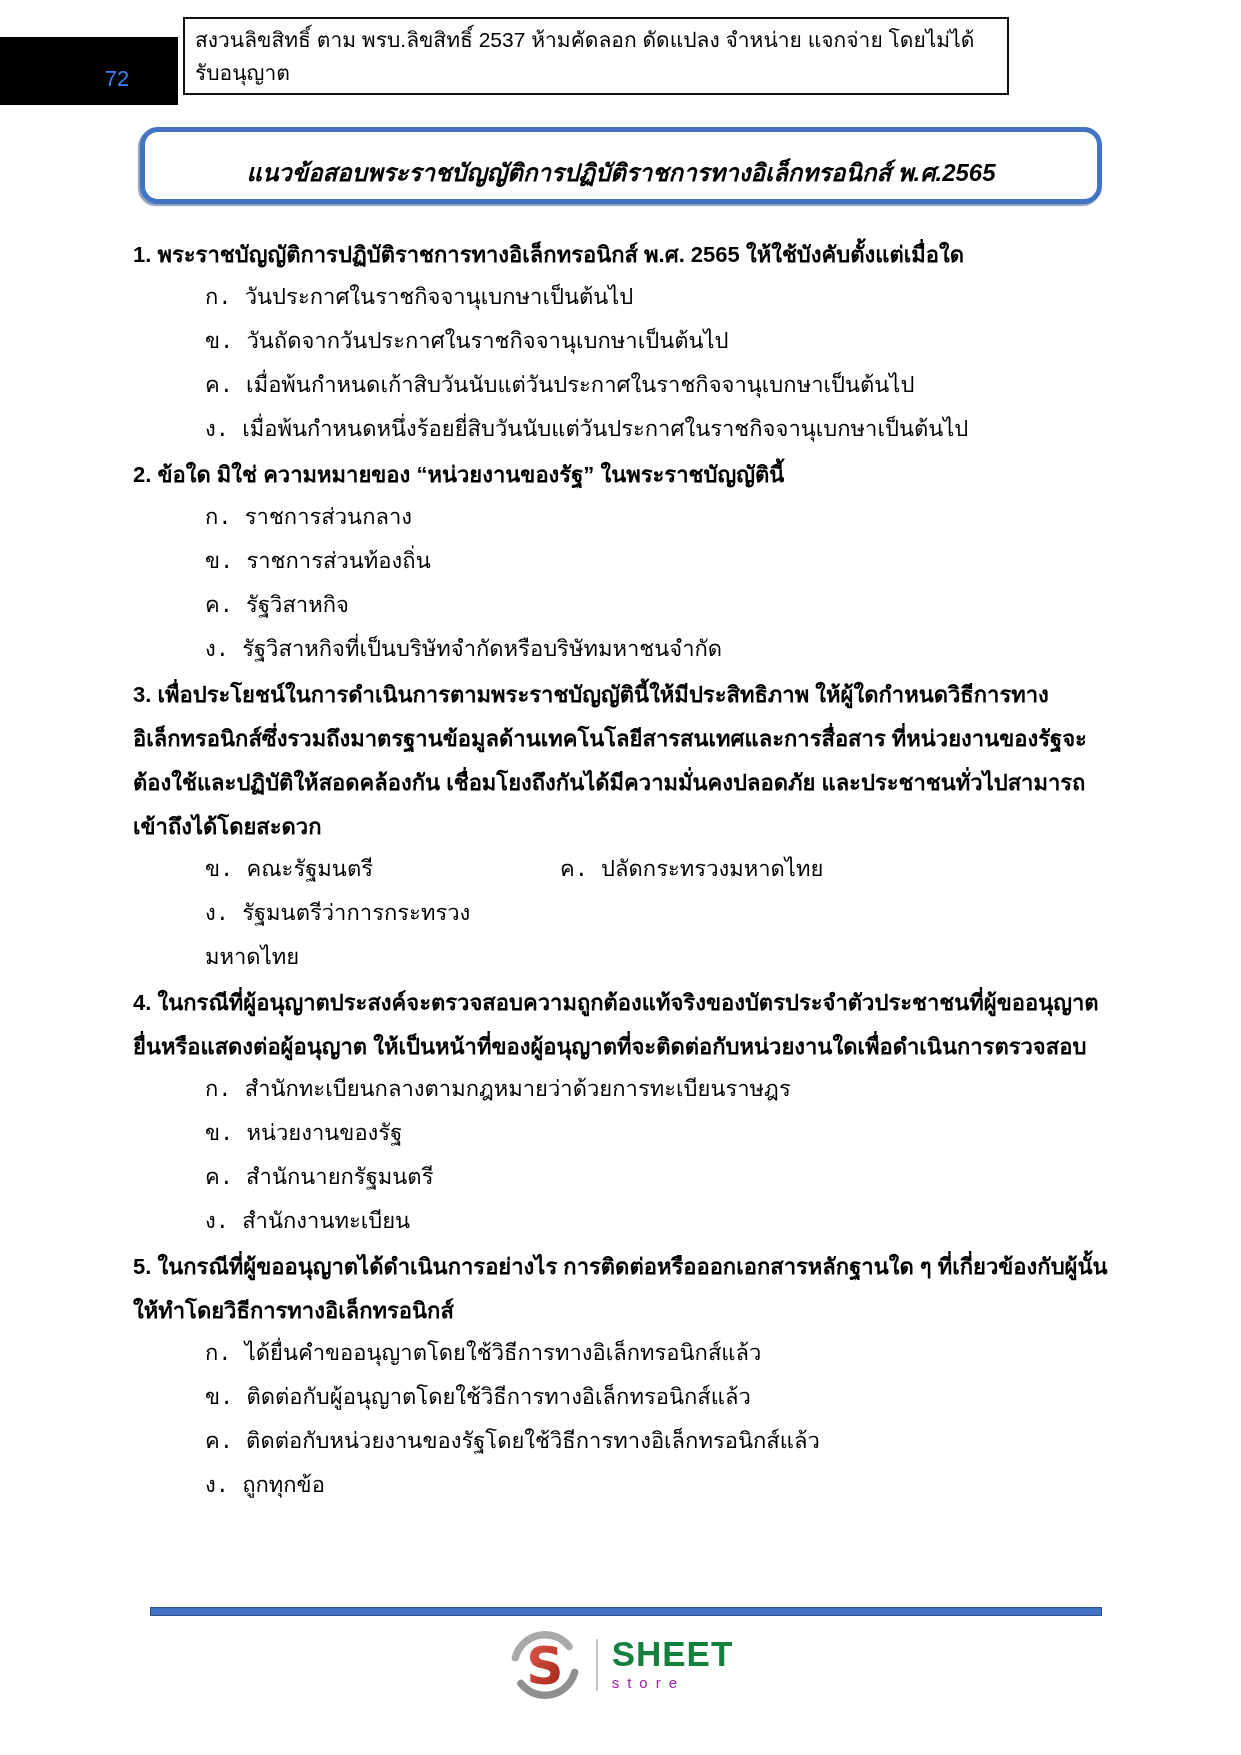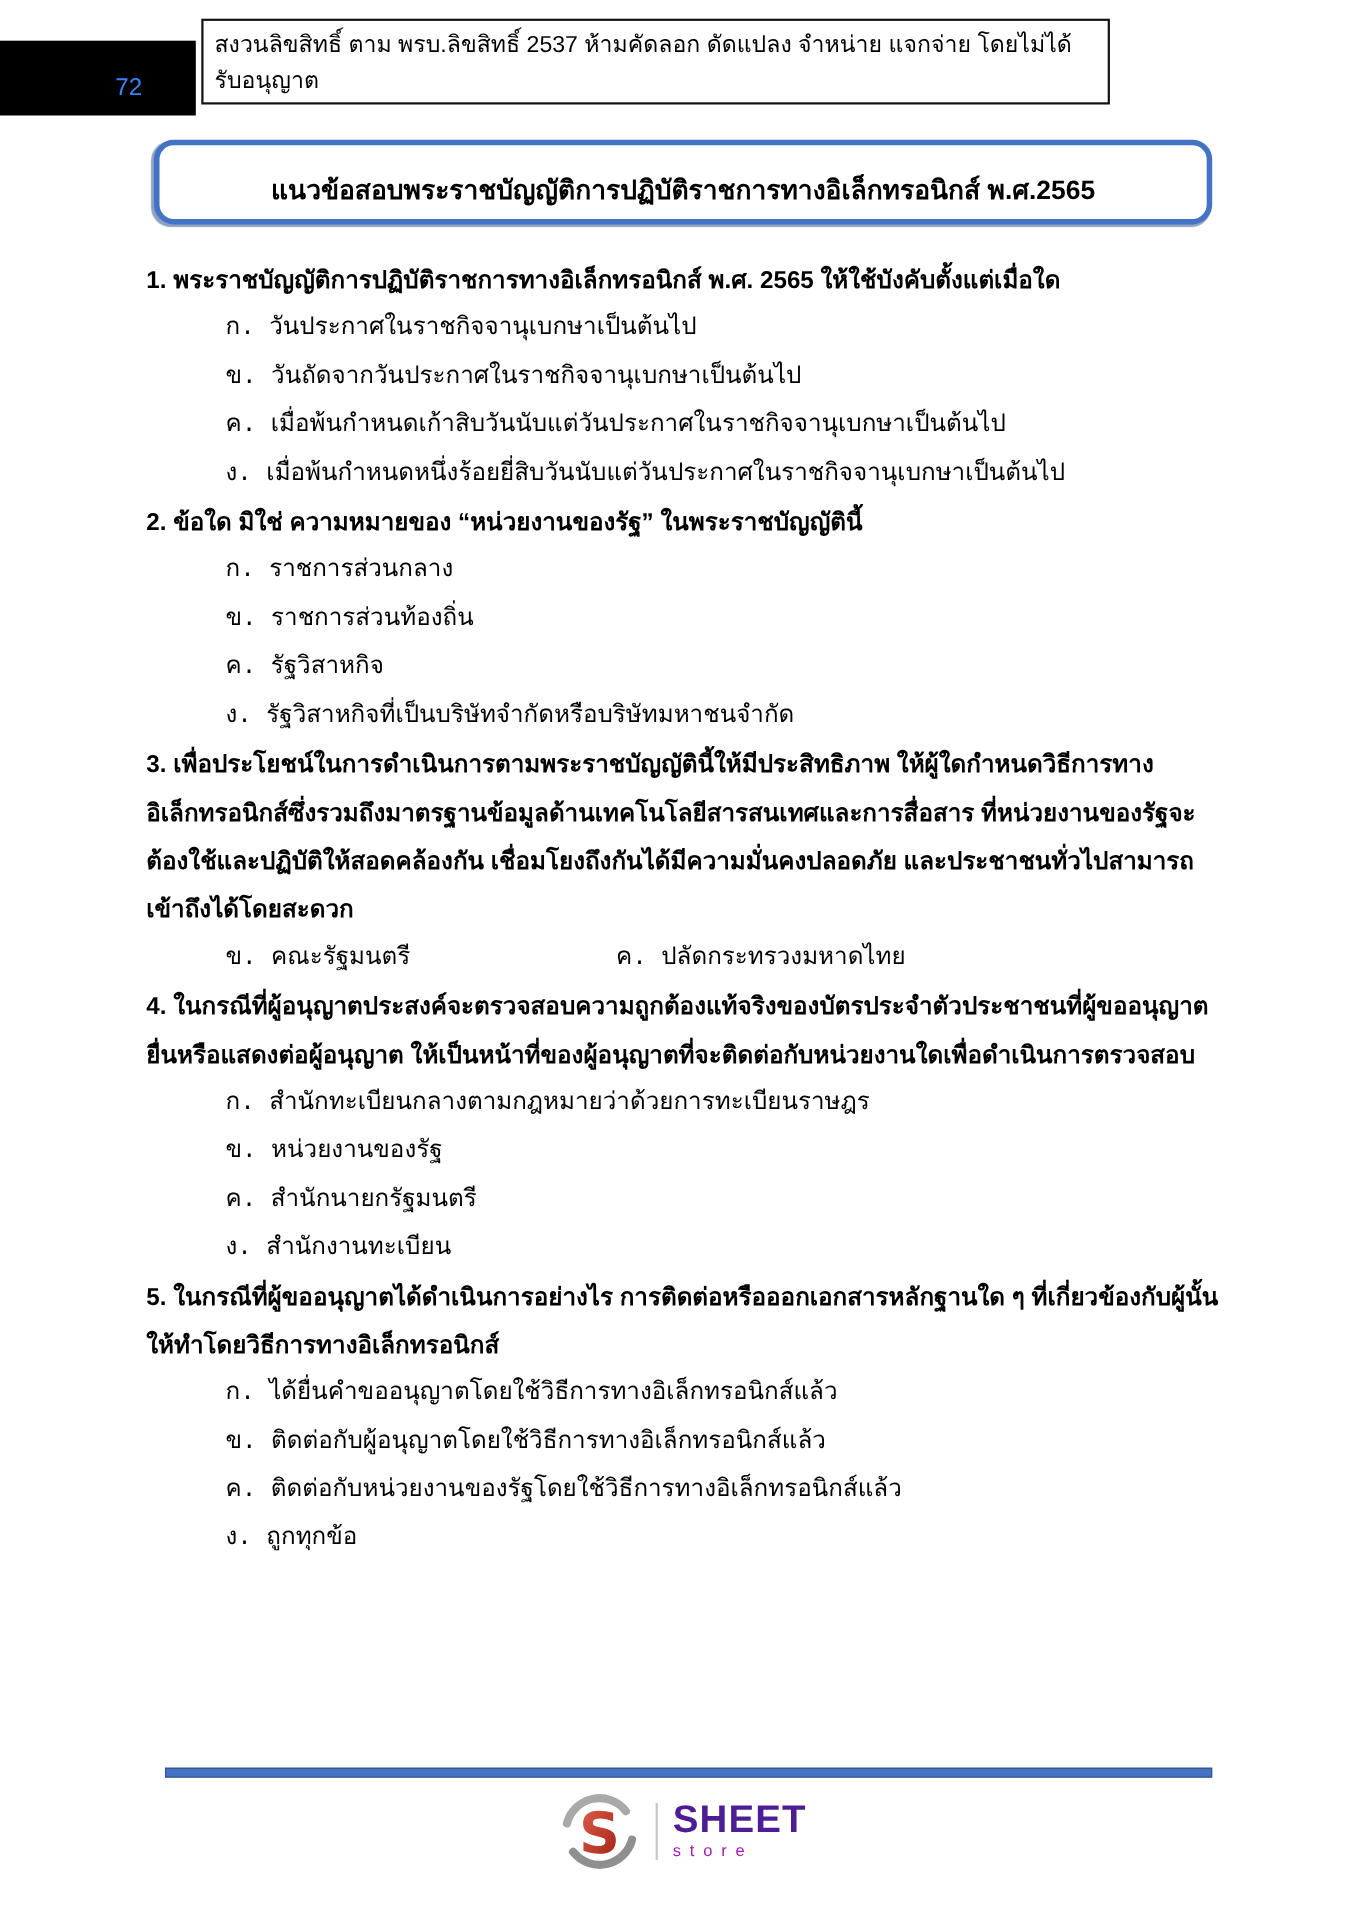--- a/index.html
+++ b/index.html
@@ -37,20 +37,21 @@
   .title-box {
     position:absolute; left:140px; top:127px;
     width:962px; height:77px;
     border:5px solid #4472C4;
     border-radius:18px;
     box-sizing:border-box;
     background:#fff;
     box-shadow:-2px 2px 1px rgba(47,82,143,0.55);
     display:flex; align-items:center; justify-content:center;
     padding-top:14px;
+    font-style:italic;
   }
   .title-box h1 {
     margin:0; font-size:24px; font-weight:bold; text-align:center;
   }
 
   
   .content {
     position:absolute; left:133px; top:233px; width:978px;
   }
   .q-text {
@@ -80,21 +81,21 @@
     position:absolute; left:0; top:1627px;
     width:100%; height:76px;
     display:flex; align-items:center; justify-content:center;
     gap:14px;
   }
   .logo-divider {
     width:2px; height:52px; background:#c6c6c6;
   }
   .brand-text { display:flex; flex-direction:column; justify-content:center; }
   .brand-name {
-    font-size:35px; font-weight:bold; color:#4c1d95;
+    font-size:35px; font-weight:bold; color:#15803d;
     letter-spacing:1px; line-height:34px;
   }
   .brand-sub {
     font-size:15px; color:#a21caf;
     letter-spacing:8px; line-height:20px; margin-top:2px;
   }
 </style>
 </head>
 <body>
 
@@ -131,20 +132,21 @@
         <li>ค. รัฐวิสาหกิจ</li>
         <li>ง. รัฐวิสาหกิจที่เป็นบริษัทจำกัดหรือบริษัทมหาชนจำกัด</li>
       </ul>
     </section>
 
     <section>
       <p class="q-text">3. เพื่อประโยชน์ในการดำเนินการตามพระราชบัญญัตินี้ให้มีประสิทธิภาพ ให้ผู้ใดกำหนดวิธีการทางอิเล็กทรอนิกส์ซึ่งรวมถึงมาตรฐานข้อมูลด้านเทคโนโลยีสารสนเทศและการสื่อสาร ที่หน่วยงานของรัฐจะต้องใช้และปฏิบัติให้สอดคล้องกัน เชื่อมโยงถึงกันได้มีความมั่นคงปลอดภัย และประชาชนทั่วไปสามารถเข้าถึงได้โดยสะดวก</p>
       <ul class="options two-col">
         <li>ข. คณะรัฐมนตรี</li>
         <li>ค. ปลัดกระทรวงมหาดไทย</li>
+        <li>ง. รัฐมนตรีว่าการกระทรวงมหาดไทย</li>
       </ul>
     </section>
 
     <section>
       <p class="q-text">4. ในกรณีที่ผู้อนุญาตประสงค์จะตรวจสอบความถูกต้องแท้จริงของบัตรประจำตัวประชาชนที่ผู้ขออนุญาตยื่นหรือแสดงต่อผู้อนุญาต ให้เป็นหน้าที่ของผู้อนุญาตที่จะติดต่อกับหน่วยงานใดเพื่อดำเนินการตรวจสอบ</p>
       <ul class="options">
         <li>ก. สำนักทะเบียนกลางตามกฎหมายว่าด้วยการทะเบียนราษฎร</li>
         <li>ข. หน่วยงานของรัฐ</li>
         <li>ค. สำนักนายกรัฐมนตรี</li>
         <li>ง. สำนักงานทะเบียน</li>

